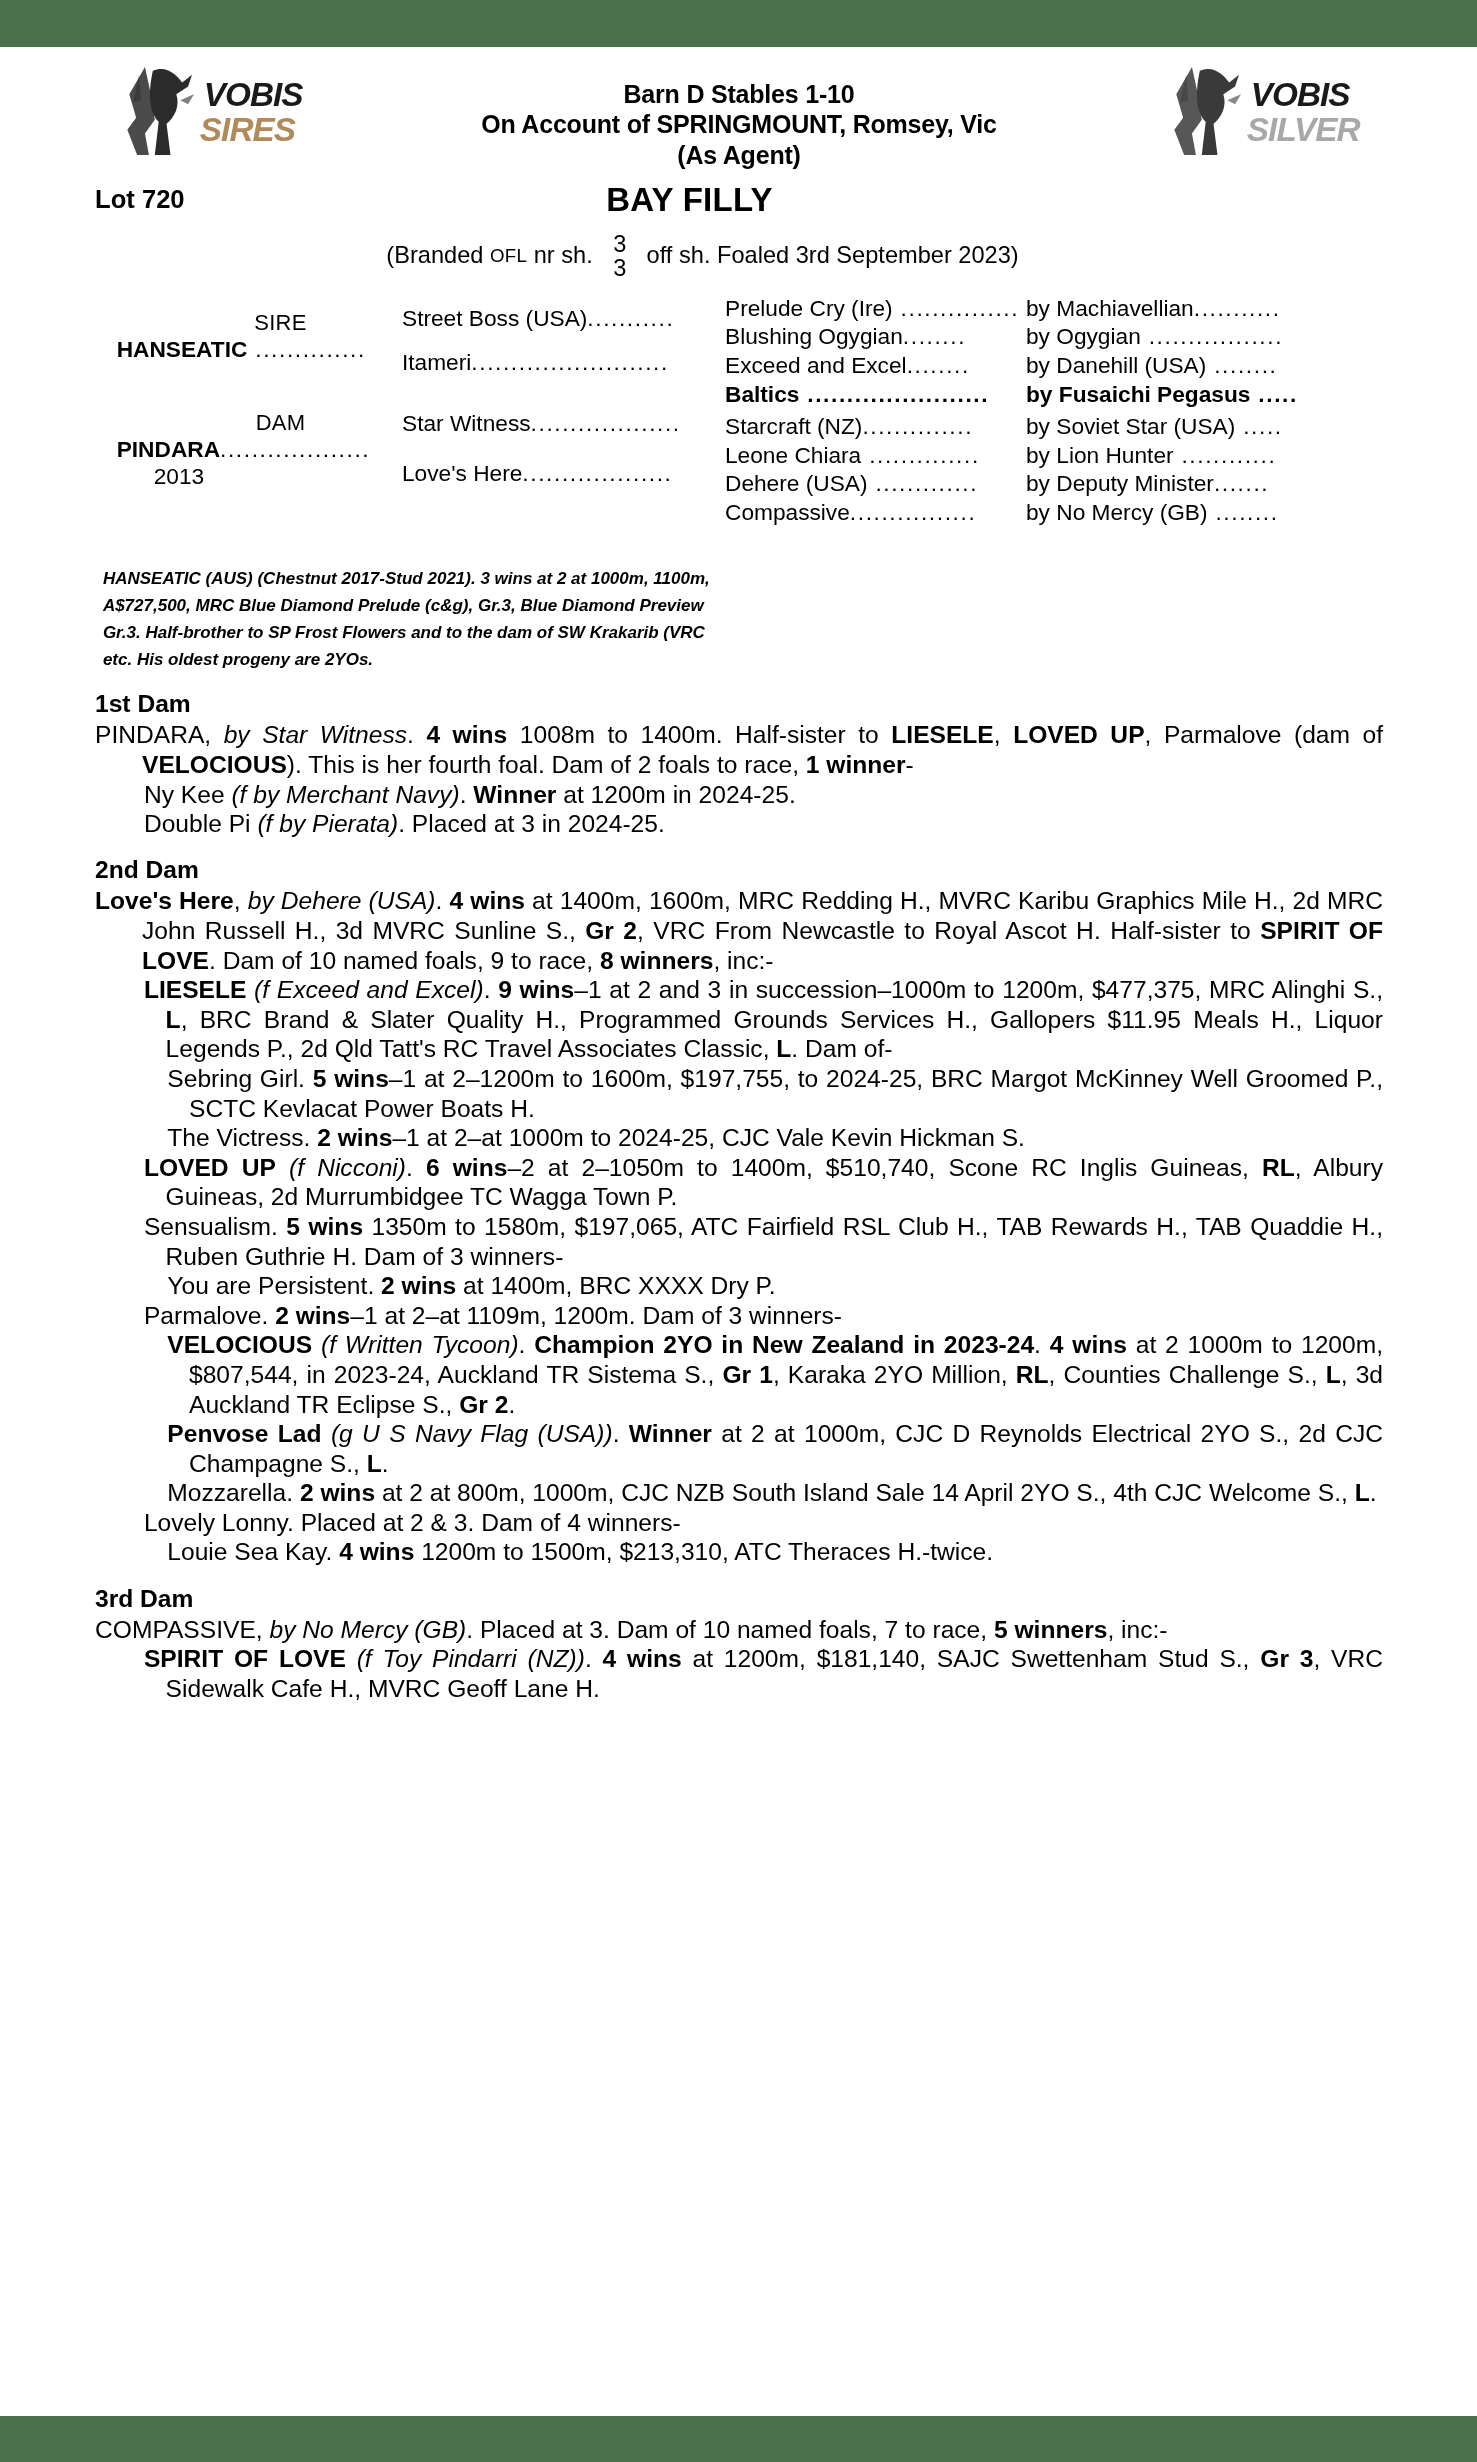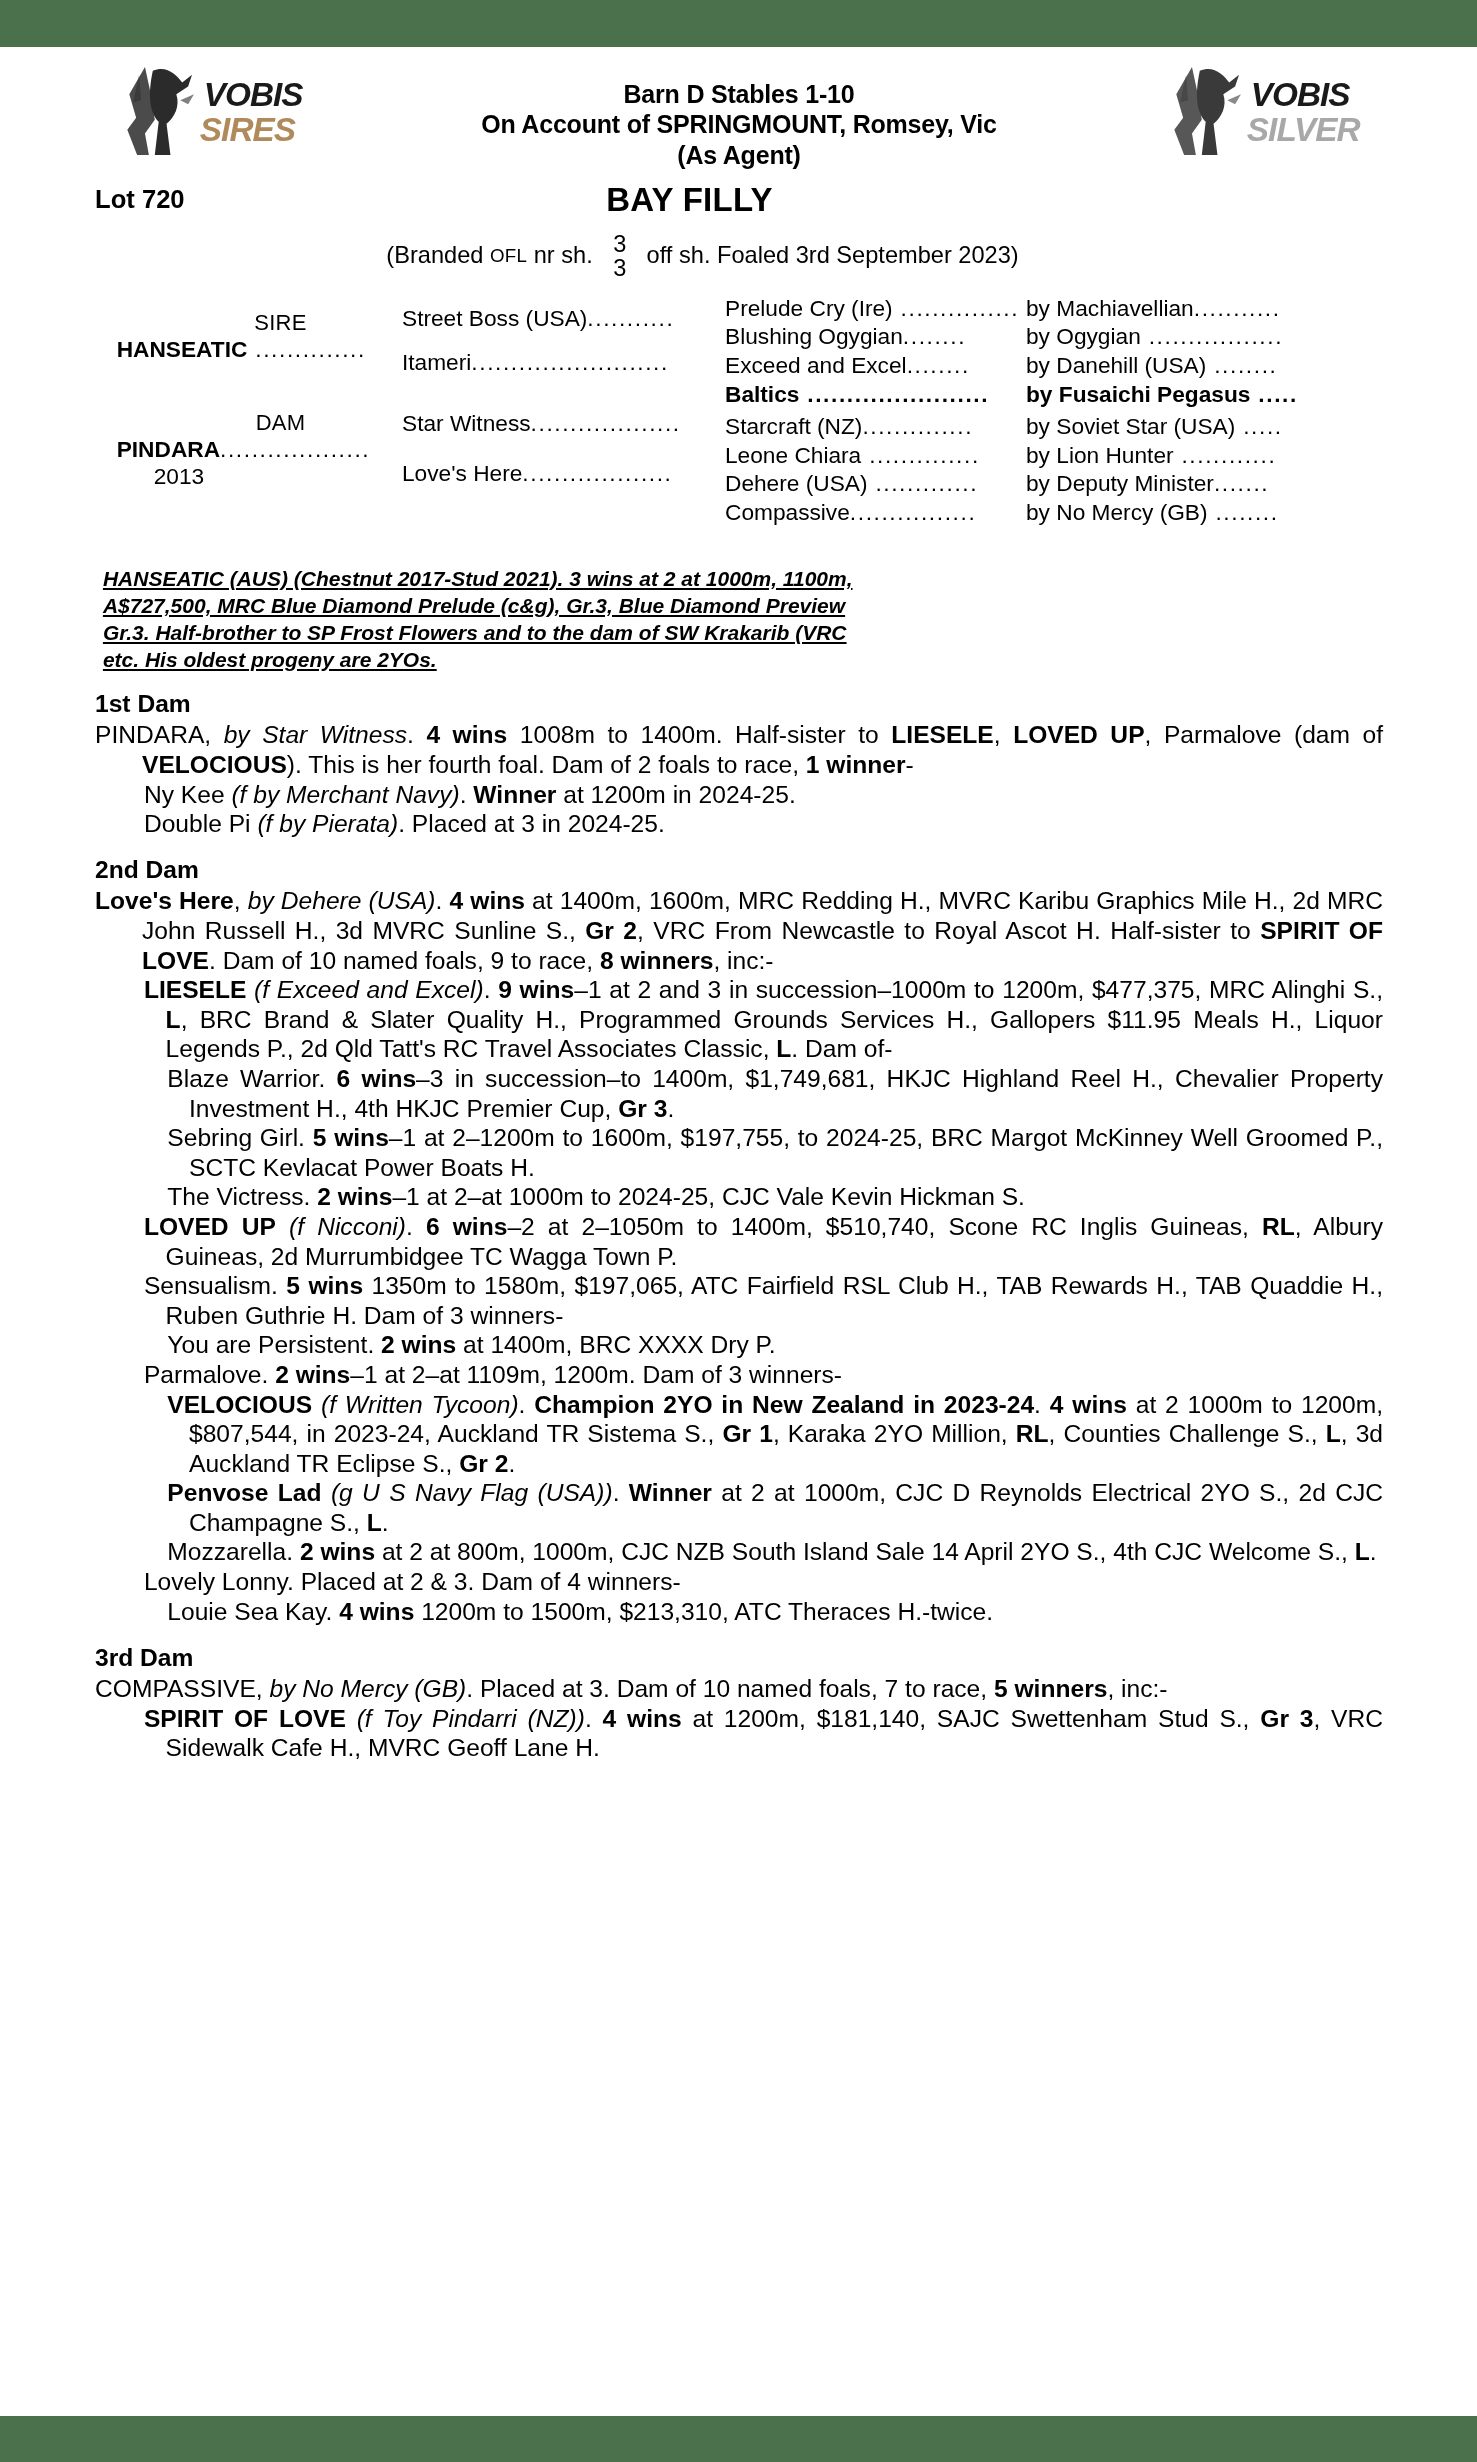--- a/index.html
+++ b/index.html
@@ -158,26 +158,25 @@
   .rr3 { top: 86px; font-weight: bold;  }
   .rr4 { top: 118px; }
   .rr5 { top: 147px; }
   .rr6 { top: 175px; }
   .rr7 { top: 204px; }
 
   
   .sireblurb {
     font-style: italic;
     font-weight: bold;
-    font-size: 21px;
+    font-size: 17px;
     line-height: 27px;
     text-align: justify;
     margin: 3.9px 0 0 7.9px;
     padding-right: 3.9px;
-    text-decoration: underline;
   }
   .sireblurb .last { text-align: left; }
 
   
   .dam-head {
     font-weight: bold;
     font-size: 24.6px;
     margin-top: 17.7px;
     margin-bottom: 2px;
   }
@@ -310,21 +309,20 @@
     </div>
 
     <div id="dam-sections">
         <div class="dam-head">1st Dam</div>
         <div class="para hang1">PINDARA, <i>by Star Witness</i>. <b>4 wins</b> 1008m to 1400m. Half-sister to <b>LIESELE</b>, <b>LOVED UP</b>, Parmalove (dam of <b>VELOCIOUS</b>). This is her fourth foal. Dam of 2 foals to race, <b>1 winner</b>-</div>
         <div class="para lv1 hang2">Ny Kee <i>(f by Merchant Navy)</i>. <b>Winner</b> at 1200m in 2024-25.</div>
         <div class="para lv1 hang2">Double Pi <i>(f by Pierata)</i>. Placed at 3 in 2024-25.</div>
         <div class="dam-head">2nd Dam</div>
         <div class="para hang1"><b>Love's Here</b>, <i>by Dehere (USA)</i>. <b>4 wins</b> at 1400m, 1600m, MRC Redding H., MVRC Karibu Graphics Mile H., 2d MRC John Russell H., 3d MVRC Sunline S., <b>Gr 2</b>, VRC From Newcastle to Royal Ascot H. Half-sister to <b>SPIRIT OF LOVE</b>. Dam of 10 named foals, 9 to race, <b>8 winners</b>, inc:-</div>
         <div class="para lv1 hang2"><b>LIESELE</b> <i>(f Exceed and Excel)</i>. <b>9 wins</b>–1 at 2 and 3 in succession–1000m to 1200m, $477,375, MRC Alinghi S., <b>L</b>, BRC Brand &amp; Slater Quality H., Programmed Grounds Services H., Gallopers $11.95 Meals H., Liquor Legends P., 2d Qld Tatt's RC Travel Associates Classic, <b>L</b>. Dam of-</div>
-        <div class="para lv2 hang2">Blaze Warrior. <b>6 wins</b>–3 in succession–to 1400m, $1,749,681, HKJC Highland Reel H., Chevalier Property Investment H., 4th HKJC Premier Cup, <b>Gr 3</b>.</div>
         <div class="para lv2 hang2">Sebring Girl. <b>5 wins</b>–1 at 2–1200m to 1600m, $197,755, to 2024-25, BRC Margot McKinney Well Groomed P., SCTC Kevlacat Power Boats H.</div>
         <div class="para lv2 hang2">The Victress. <b>2 wins</b>–1 at 2–at 1000m to 2024-25, CJC Vale Kevin Hickman S.</div>
         <div class="para lv1 hang2"><b>LOVED UP</b> <i>(f Nicconi)</i>. <b>6 wins</b>–2 at 2–1050m to 1400m, $510,740, Scone RC Inglis Guineas, <b>RL</b>, Albury Guineas, 2d Murrumbidgee TC Wagga Town P.</div>
         <div class="para lv1 hang2">Sensualism. <b>5 wins</b> 1350m to 1580m, $197,065, ATC Fairfield RSL Club H., TAB Rewards H., TAB Quaddie H., Ruben Guthrie H. Dam of 3 winners-</div>
         <div class="para lv2 hang2">You are Persistent. <b>2 wins</b> at 1400m, BRC XXXX Dry P.</div>
         <div class="para lv1 hang2">Parmalove. <b>2 wins</b>–1 at 2–at 1109m, 1200m. Dam of 3 winners-</div>
         <div class="para lv2 hang2"><b>VELOCIOUS</b> <i>(f Written Tycoon)</i>. <b>Champion 2YO in New Zealand in 2023-24</b>. <b>4 wins</b> at 2 1000m to 1200m, $807,544, in 2023-24, Auckland TR Sistema S., <b>Gr 1</b>, Karaka 2YO Million, <b>RL</b>, Counties Challenge S., <b>L</b>, 3d Auckland TR Eclipse S., <b>Gr 2</b>.</div>
         <div class="para lv2 hang2"><b>Penvose Lad</b> <i>(g U S Navy Flag (USA))</i>. <b>Winner</b> at 2 at 1000m, CJC D Reynolds Electrical 2YO S., 2d CJC Champagne S., <b>L</b>.</div>
         <div class="para lv2 hang2">Mozzarella. <b>2 wins</b> at 2 at 800m, 1000m, CJC NZB South Island Sale 14 April 2YO S., 4th CJC Welcome S., <b>L</b>.</div>
         <div class="para lv1 hang2">Lovely Lonny. Placed at 2 &amp; 3. Dam of 4 winners-</div>

